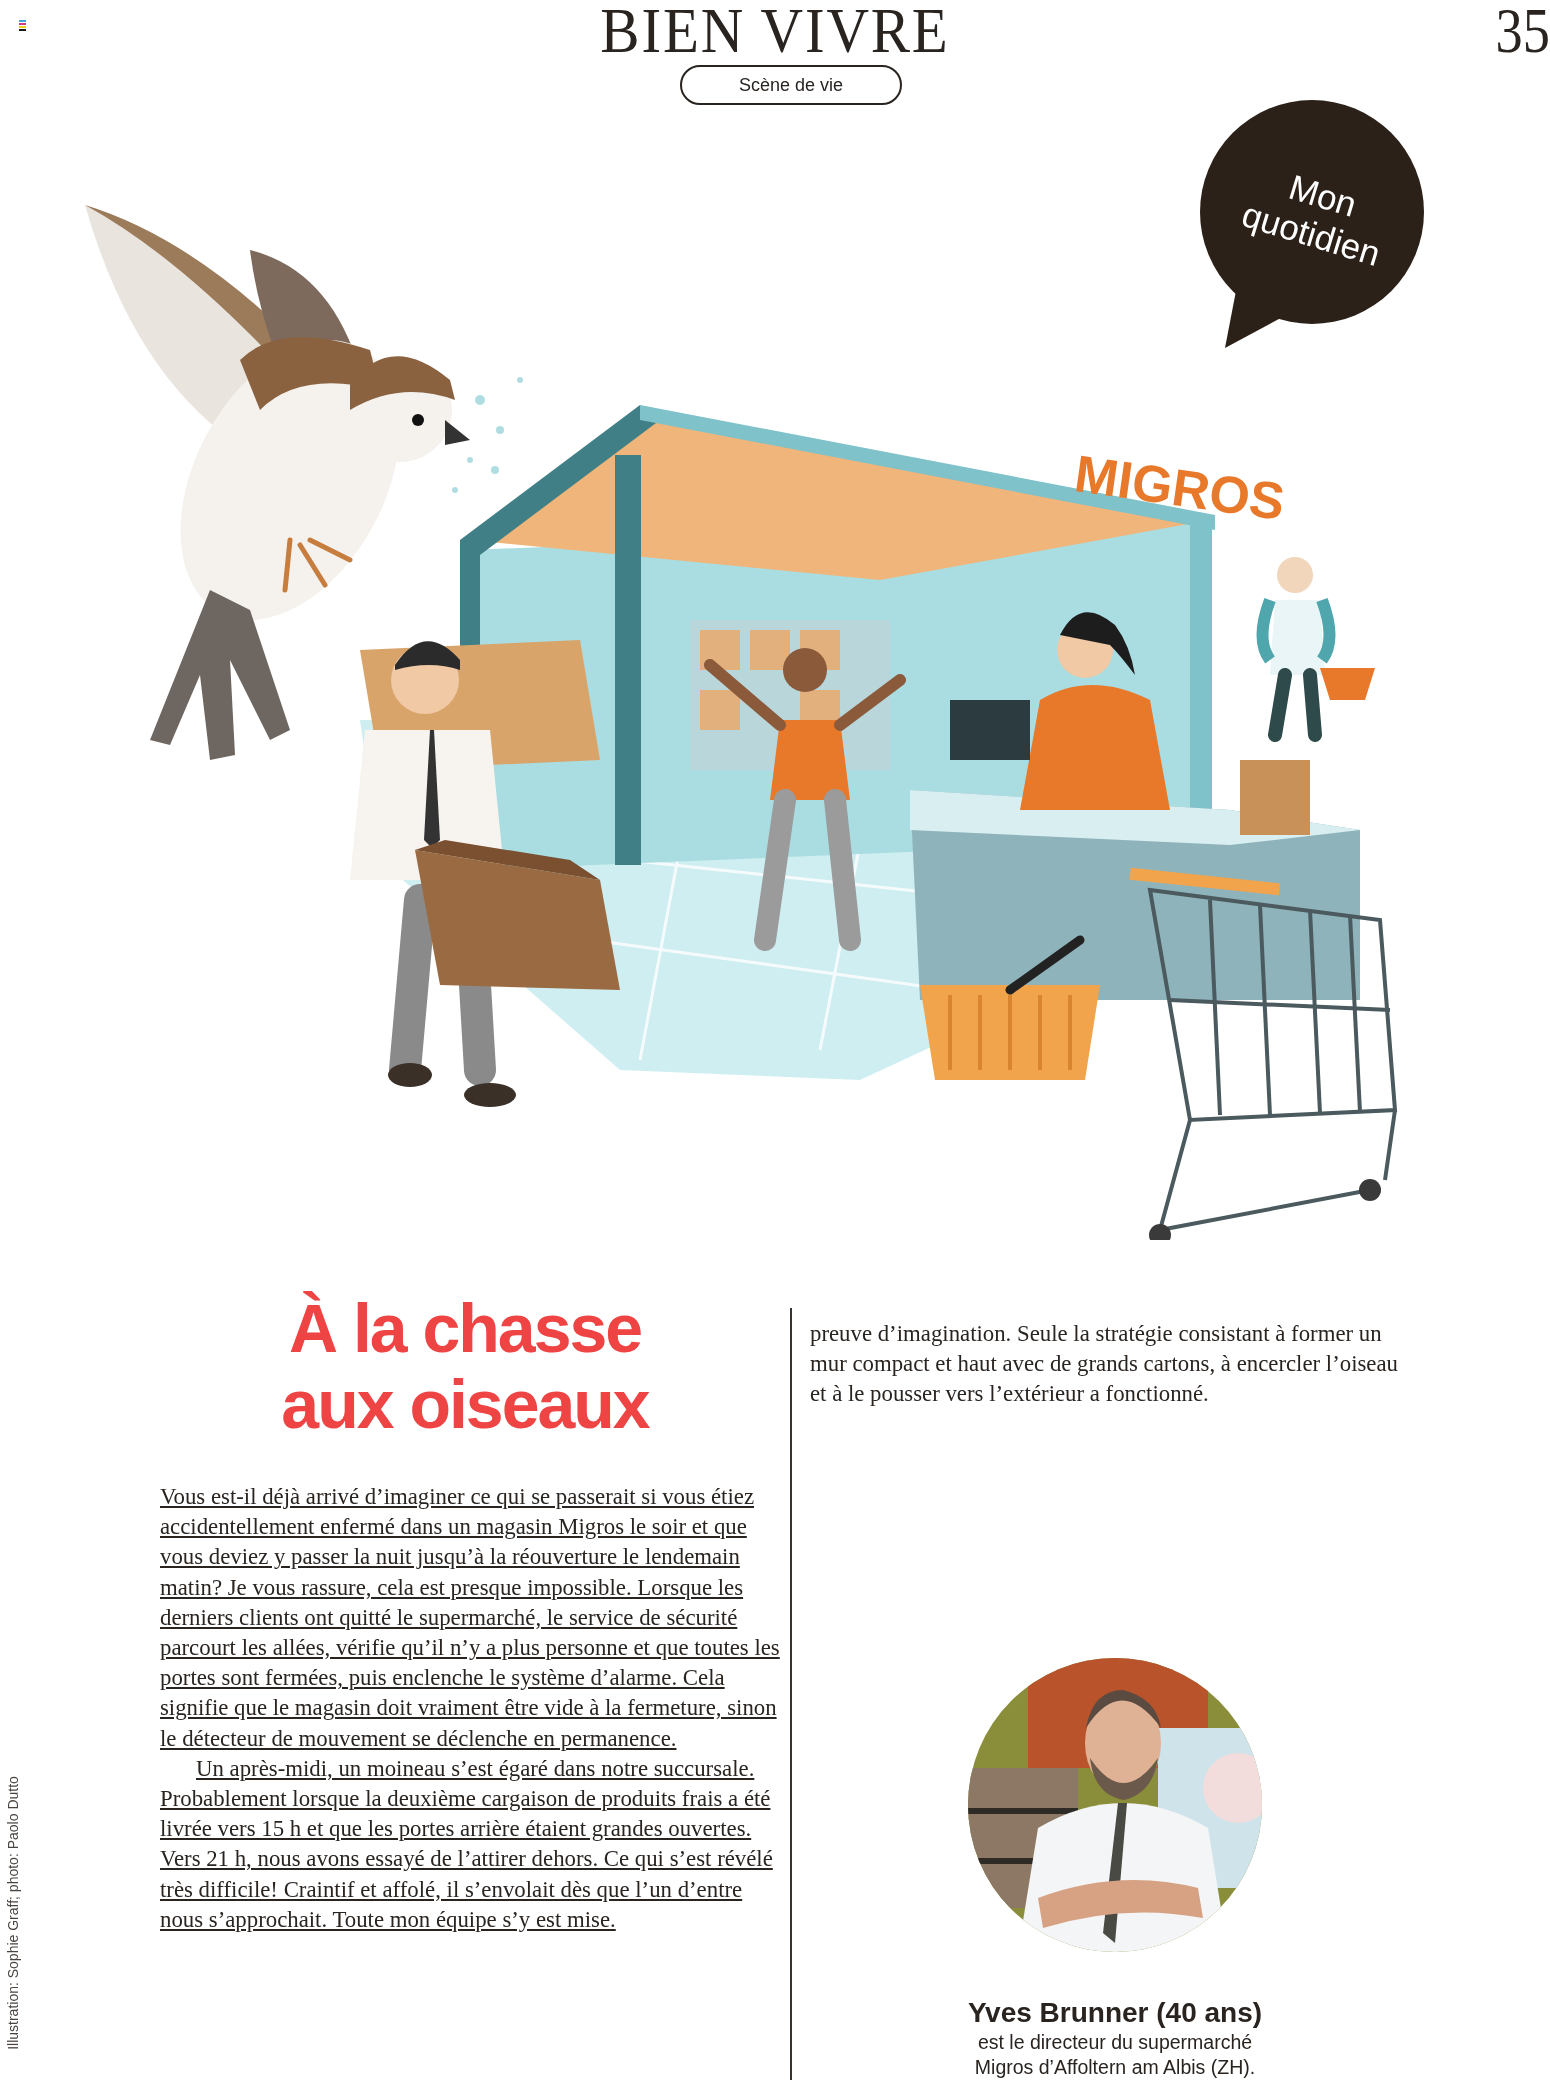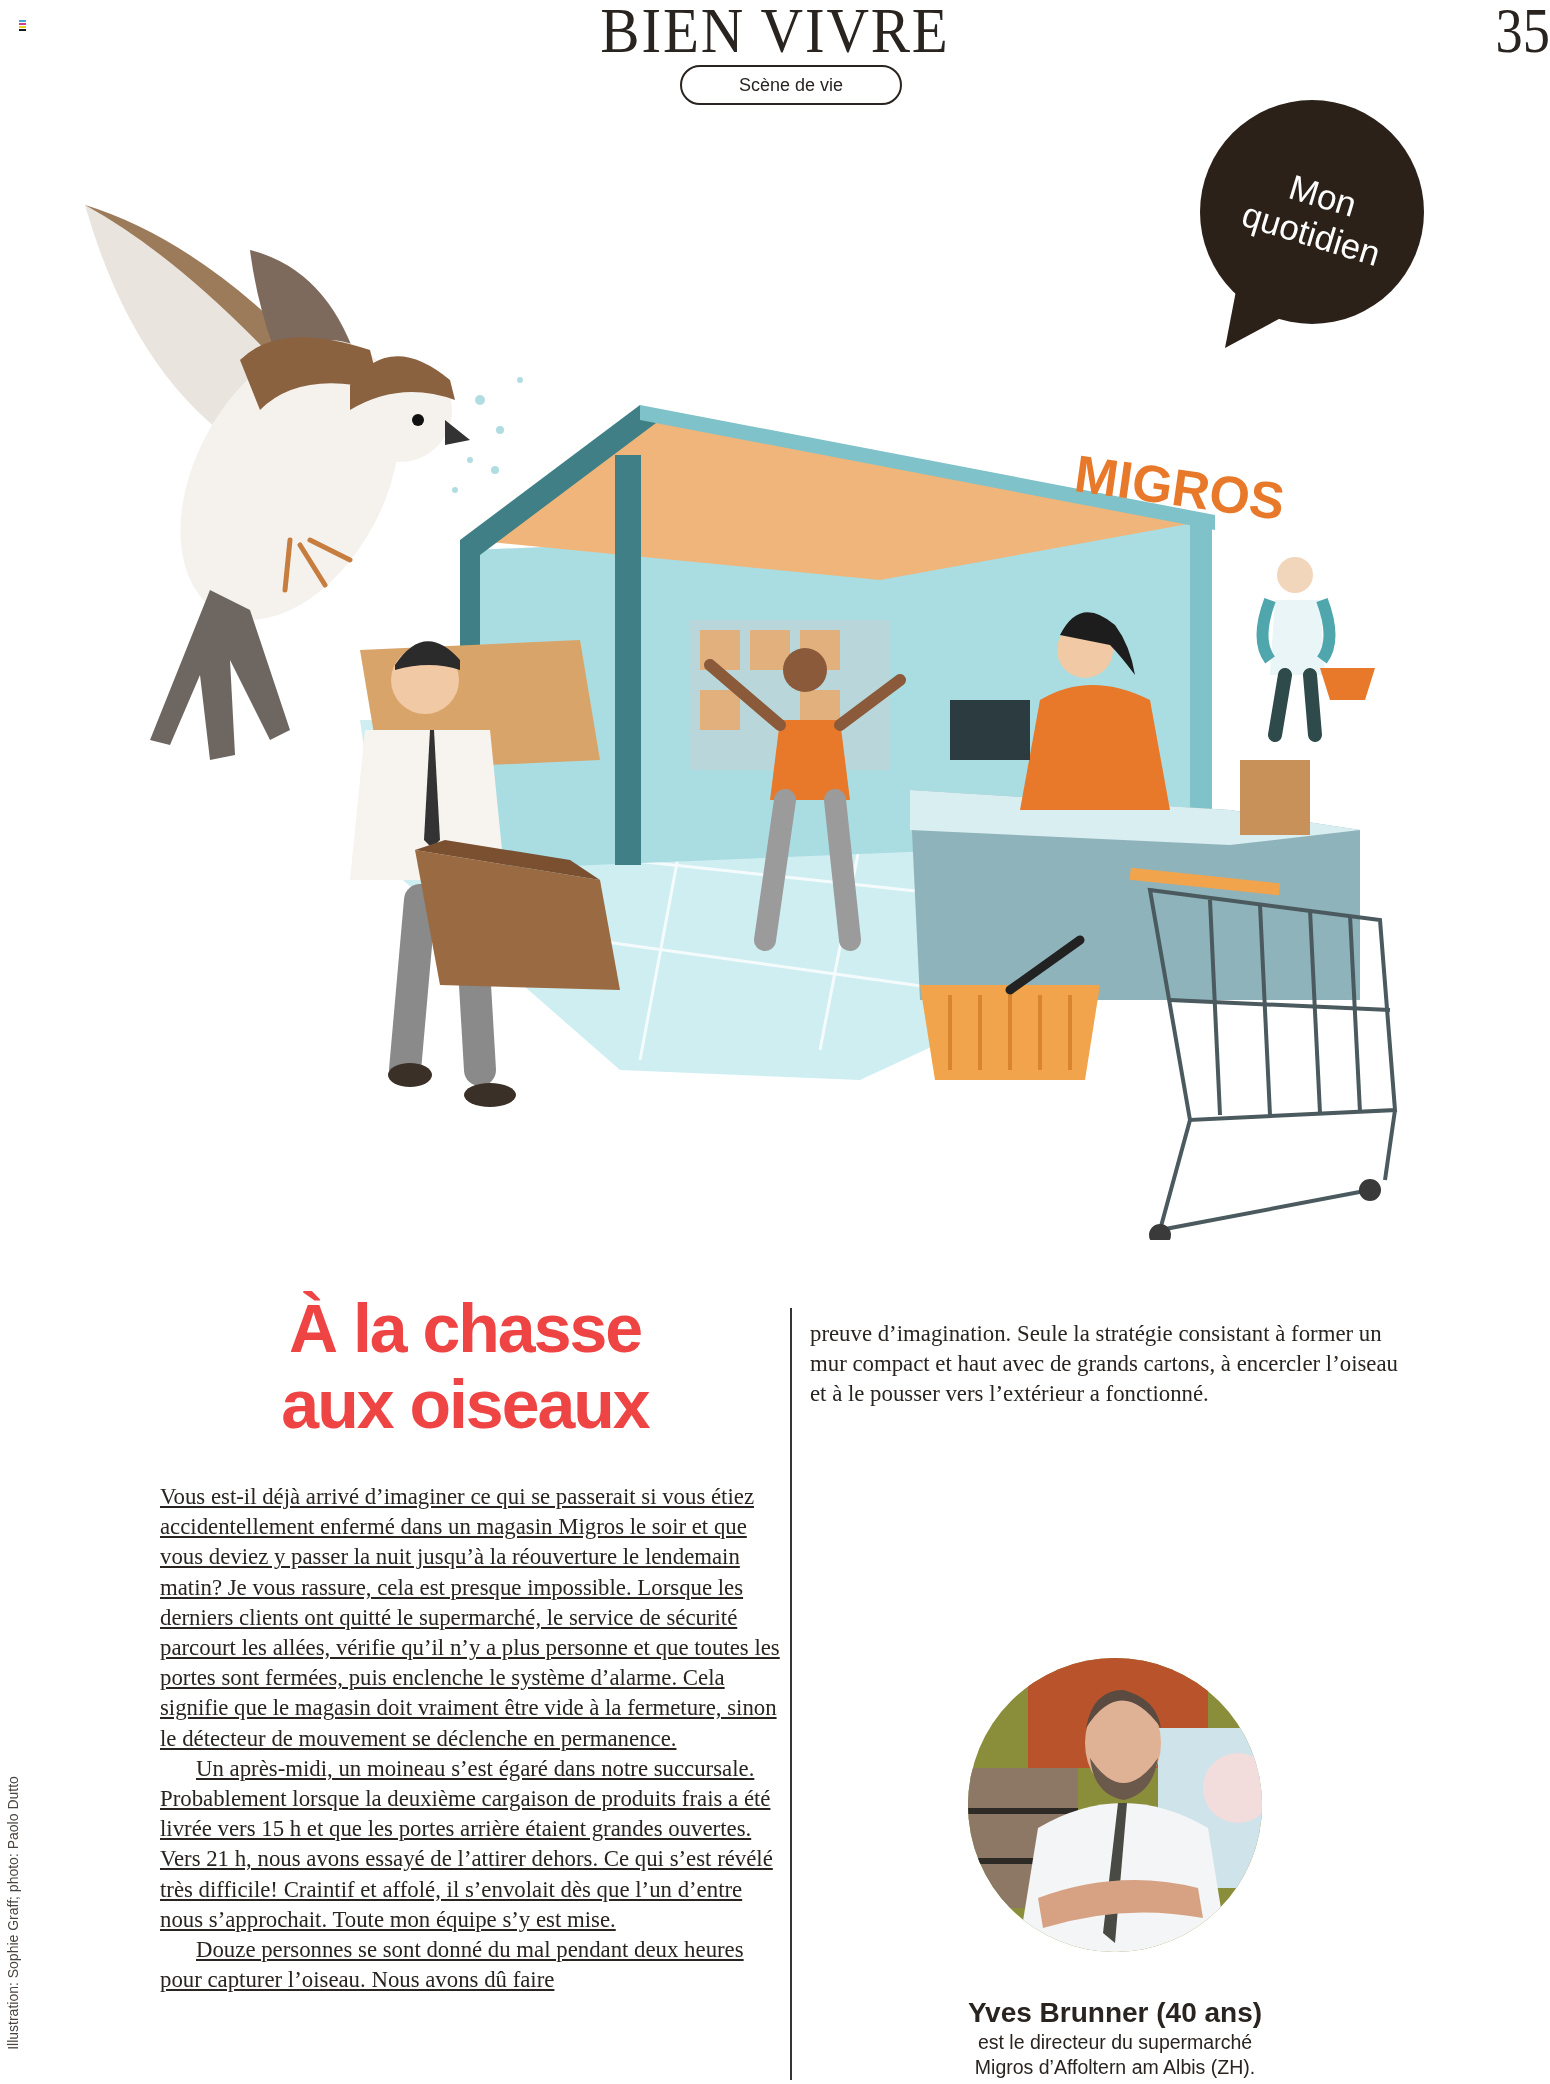--- a/index.html
+++ b/index.html
@@ -195,21 +195,20 @@
 </svg>
 
 <h2 class="headline">
   <span>À la chasse</span><br>
   <span>aux oiseaux</span>
 </h2>
 
 <div class="column col-left">
   <p class="first">Vous est-il déjà arrivé d’imaginer ce qui se passerait si vous étiez accidentellement enfermé dans un magasin Migros le soir et que vous deviez y passer la nuit jusqu’à la réouverture le lendemain matin? Je vous rassure, cela est presque impossible. Lorsque les derniers clients ont quitté le supermarché, le service de sécurité parcourt les allées, vérifie qu’il n’y a plus personne et que toutes les portes sont fermées, puis enclenche le système d’alarme. Cela signifie que le magasin doit vraiment être vide à la fermeture, sinon le détecteur de mouvement se déclenche en permanence.</p>
   <p>Un après-midi, un moineau s’est égaré dans notre succursale. Probablement lorsque la deuxième cargaison de produits frais a été livrée vers 15 h et que les portes arrière étaient grandes ouvertes. Vers 21 h, nous avons essayé de l’attirer dehors. Ce qui s’est révélé très difficile! Craintif et affolé, il s’envolait dès que l’un d’entre nous s’approchait. Toute mon équipe s’y est mise.</p>
-  <p>Douze personnes se sont donné du mal pendant deux heures pour capturer l’oiseau. Nous avons dû faire</p>
 </div>
 
 <div class="col-rule"></div>
 
 <div class="column col-right">
   <p class="first">preuve d’imagination. Seule la stratégie consistant à former un mur compact et haut avec de grands cartons, à encercler l’oiseau et à le pousser vers l’extérieur a fonctionné.</p>
 </div>
 
 <div class="credit">Illustration: Sophie Graff; photo: Paolo Dutto</div>
 

